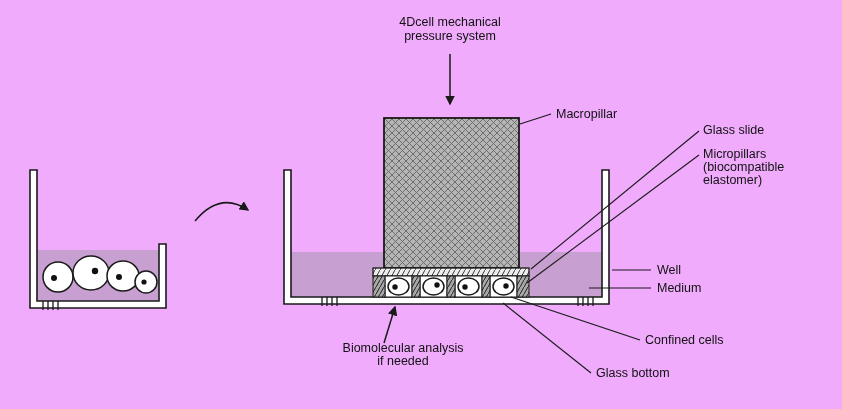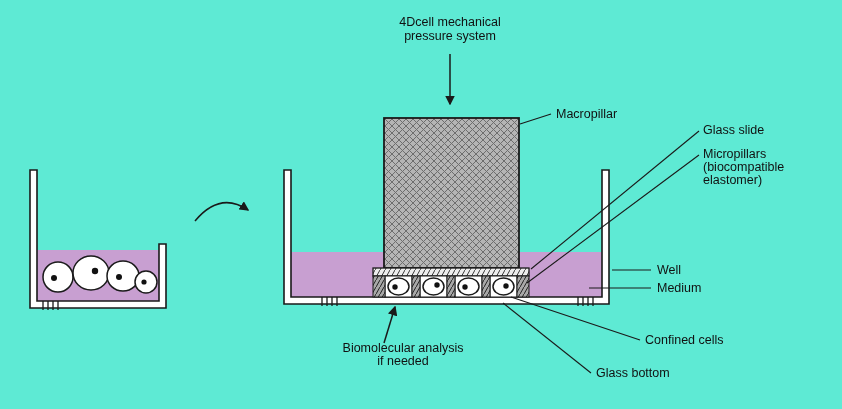--- a/index.html
+++ b/index.html
@@ -1,16 +1,16 @@
 <!DOCTYPE html>
 <html><head>
 <meta charset="utf-8">
 <style>
   html,body{margin:0;padding:0;background:#ffffff;}
-  .canvas{position:relative;width:842px;height:409px;background:#5eead4;font-family:"Liberation Sans",sans-serif;overflow:hidden;}
+  .canvas{position:relative;width:842px;height:409px;background:#f0abfc;font-family:"Liberation Sans",sans-serif;overflow:hidden;}
   svg text{font-family:"Liberation Sans",sans-serif;font-size:12.5px;fill:#111111;}
   .wall{fill:#ffffff;stroke:#1a1a1a;stroke-width:1.6;}
   .cell{fill:#ffffff;stroke:#1a1a1a;stroke-width:1.5;}
   .nucleus{fill:#111111;}
   .tick{stroke:#1a1a1a;stroke-width:1.3;}
   .leader{stroke:#1a1a1a;stroke-width:1.1;fill:none;}
   .arrow{stroke:#1a1a1a;stroke-width:1.5;fill:none;}
 </style>
 </head>
 <body>

